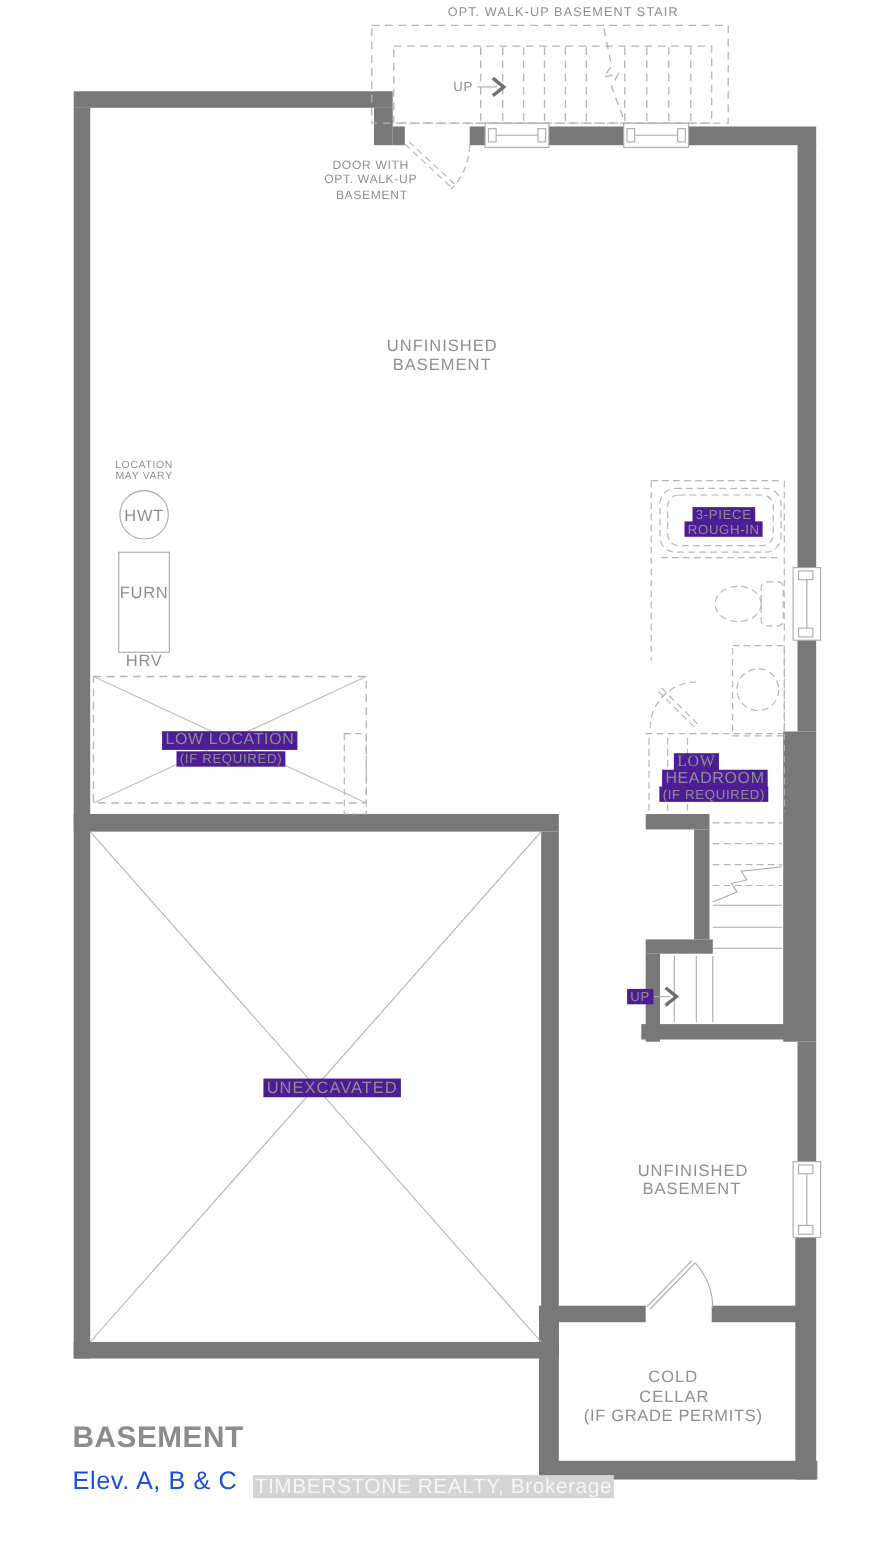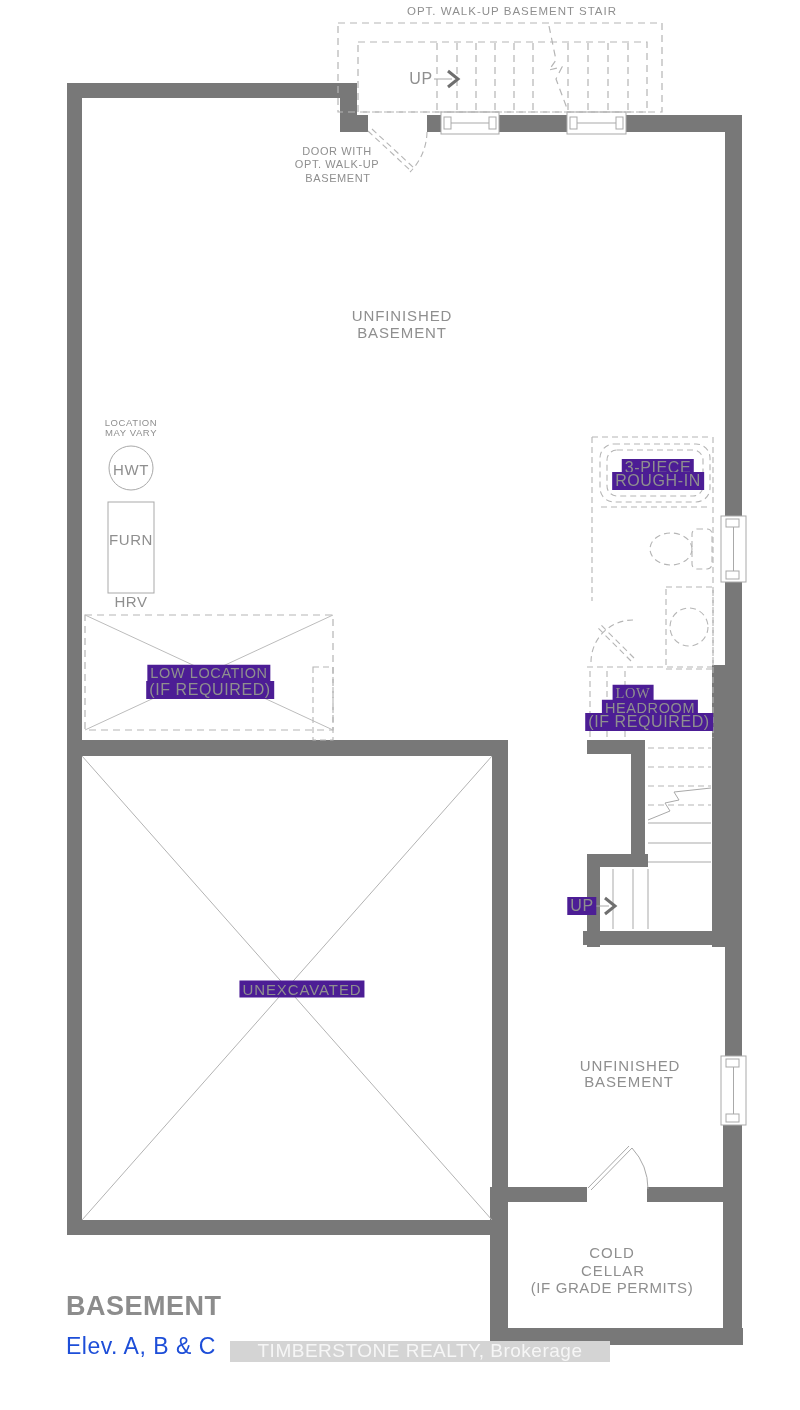--- a/index.html
+++ b/index.html
@@ -4,31 +4,31 @@
 <style>
   html,body{margin:0;padding:0;background:#fff;}
   #plan{position:relative;width:800px;height:1410px;background:#ffffff;overflow:hidden;
         font-family:"Liberation Sans",sans-serif;}
   #plan svg{position:absolute;left:0;top:0;}
   .lbl{position:absolute;color:#8f8f8f;white-space:nowrap;letter-spacing:0.6px;
        transform:translate(-50%,-50%);text-align:center;z-index:5;line-height:1;}
   .lbl.bg{background:#4c1d95;padding:1px 3px;}
   .fs9{font-size:9.5px;}
   .fs10{font-size:15px;}
-  .fs105{font-size:16px;}
+  .fs105{font-size:12px;}
   .fs11{font-size:11px;}
   .fs115{font-size:11.5px;letter-spacing:1px;}
   .fs14{font-size:14.5px;}
   .fs15{font-size:15px;letter-spacing:0.9px;}
   .title{position:absolute;left:66px;top:1291px;font-size:27px;font-weight:700;
          color:#8c8c8c;letter-spacing:0.5px;z-index:6;}
   .subtitle{position:absolute;left:66px;top:1333px;font-size:23px;font-weight:400;
          color:#1d4ed8;letter-spacing:0.5px;z-index:6;}
-  .watermark{position:absolute;left:230px;top:1341px;width:380px;height:21px;
-         background:#d4d4d4;z-index:6;display:flex;align-items:flex-end;justify-content:center;}
+  .watermark{position:absolute;left:230px;top:1341px;width:328px;height:21px;
+         background:#d4d4d4;z-index:6;display:flex;align-items:center;justify-content:center;}
   .watermark span{color:#f6f6f6;font-size:19px;letter-spacing:0.5px;white-space:nowrap;}
 </style>
 </head>
 <body>
 
 <div id="plan">
 
   <svg width="800" height="1410" viewBox="0 0 800 1410">
 
     <g fill="#787878">

